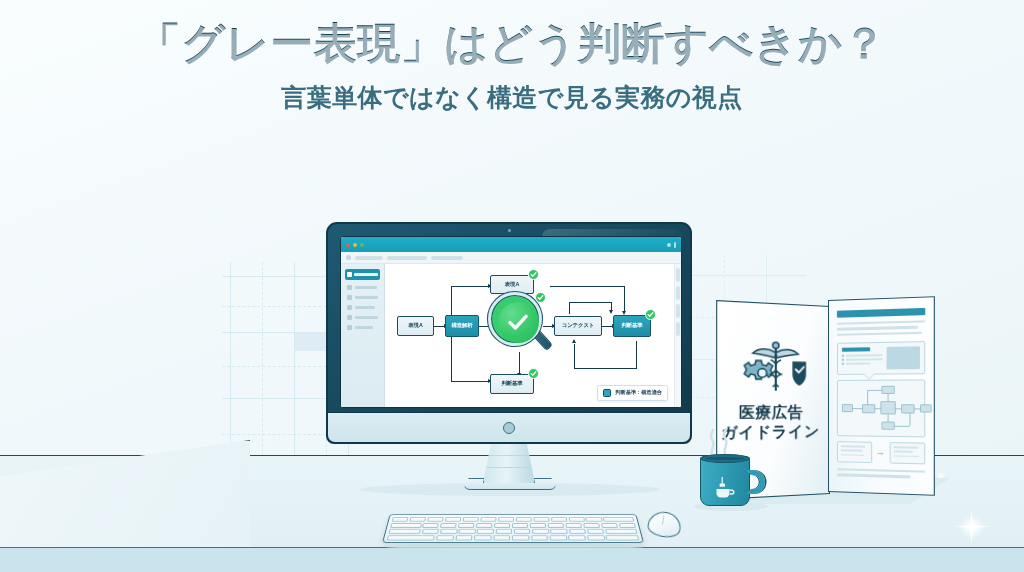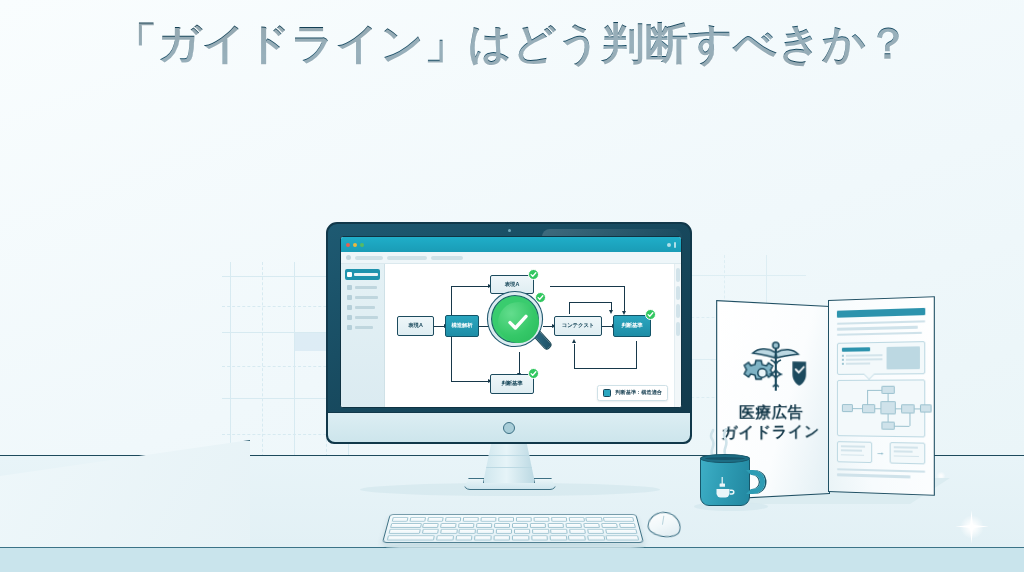--- a/index.html
+++ b/index.html
@@ -350,21 +350,22 @@
     <div class="gl v" style="left:10px;"></div>
     <div class="gl dash v" style="left:48px;"></div>
     <div class="gl v" style="left:90px;"></div>
     <div class="gl h" style="top:20px;"></div>
     <div class="gl dash h" style="top:62px;"></div>
     <div class="gl h" style="top:104px;"></div>
     <div class="gl dash h" style="top:142px;"></div>
   </div>
 
   <div class="title-block">
-    <div class="title-line">「ガイドライン」はどう判断すべきか？</div>
+    <div class="title-line">「グレー表現」はどう判断すべきか？</div>
+    <div class="subtitle">言葉単体ではなく構造で見る実務の視点</div>
   </div>
 
   <div class="desk-top"></div>
   <div class="desk-left-edge"></div>
   <div class="desk-front"></div>
   <div class="sparkle"></div>
   <div class="sparkle2"></div>
 
   <div class="shadow-book"></div>
   <div class="book">

